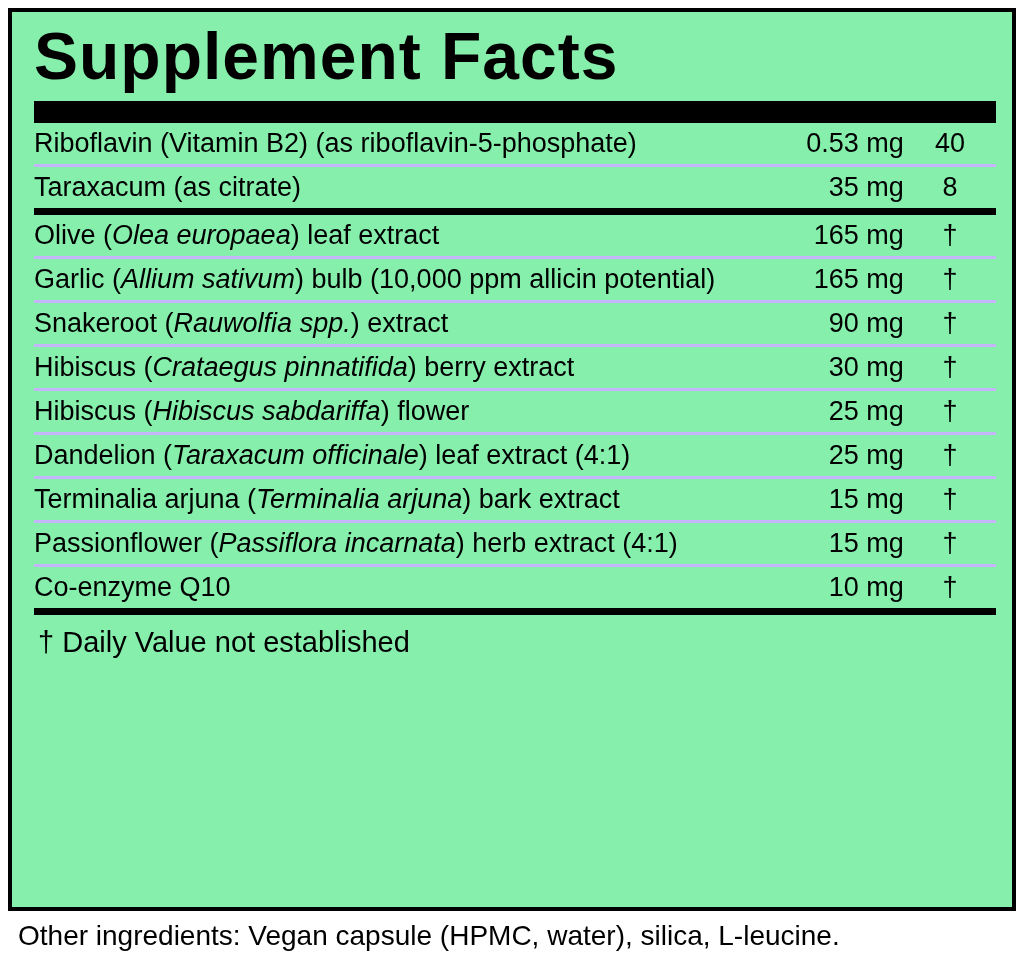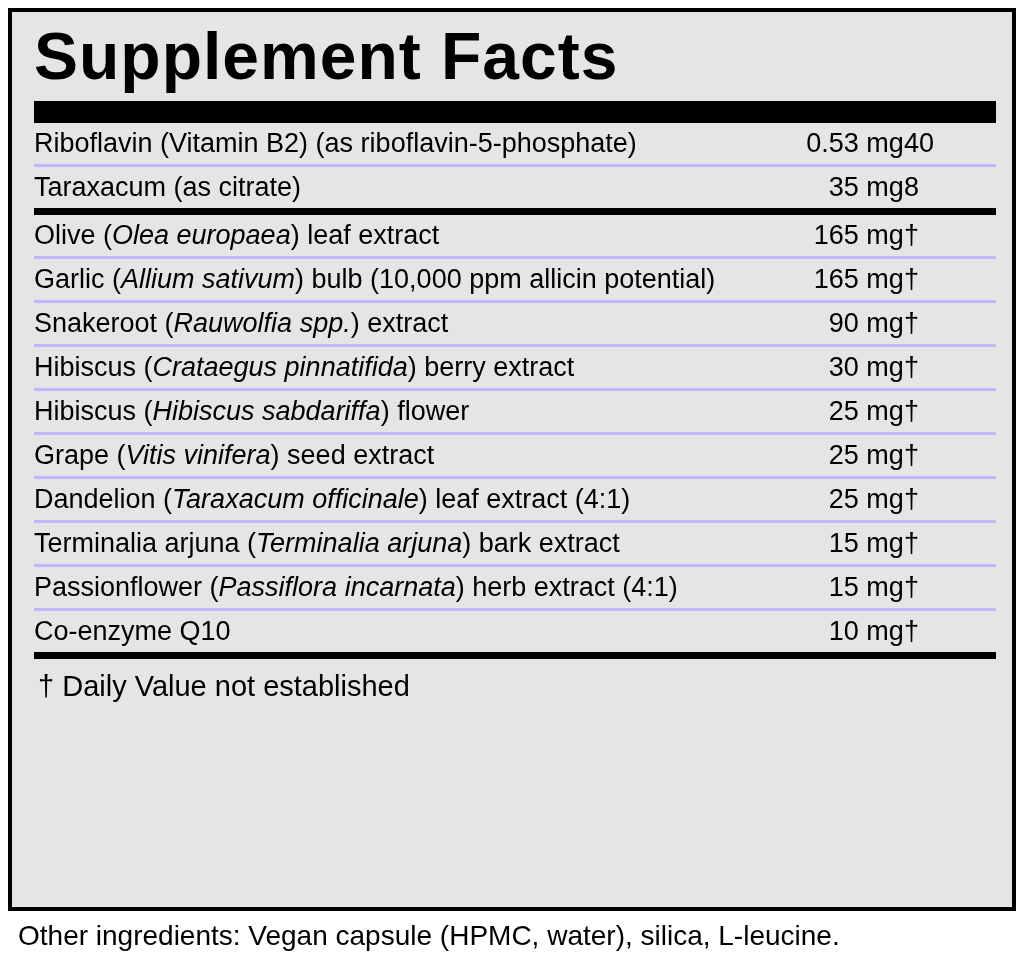--- a/index.html
+++ b/index.html
@@ -22,21 +22,21 @@
     padding: 0;
   }
   .outer-box {
     position: absolute;
     left: 8px;
     top: 8px;
     width: 1008px;
     height: 903px;
     border: 4px solid #000;
     box-sizing: border-box;
-    background: #e5e5e5;
+    background: #86efac;
   }
   .inner {
     position: absolute;
     left: 22px;
     top: 8px;
     width: 962px;
     box-sizing: border-box;
   }
   .title {
     font-size: 66px;
@@ -95,21 +95,21 @@
     white-space: nowrap;
   }
   table.facts tr.rowline td {
     border-bottom: 3px solid #c4b5fd;
   }
   table.facts tr.rowline-thick td {
     border-bottom: 7px solid #000;
   }
   td.c-name { width: 700px; text-align: left; padding-left: 4px; }
   td.c-amt  { width: 150px; text-align: right; padding-right: 26px; }
-  td.c-dv   { width: 90px;  text-align: left; padding-right: 6px; }
+  td.c-dv   { width: 90px;  text-align: center; padding-right: 6px; }
   .ital { font-style: italic; }
   .dagger-note {
     font-size: 29px;
     line-height: 34px;
     padding-top: 10px;
     padding-left: 4px;
     white-space: nowrap;
   }
   .other-ing {
     position: absolute;
@@ -167,25 +167,20 @@
             <td class="c-name"><span>Hibiscus (</span><span class="ital">Crataegus pinnatifida</span><span>) berry extract</span></td>
             <td class="c-amt">30  mg</td>
             <td class="c-dv">†</td>
           </tr>
           <tr class="rowline">
             <td class="c-name"><span>Hibiscus (</span><span class="ital">Hibiscus sabdariffa</span><span>) flower</span></td>
             <td class="c-amt">25  mg</td>
             <td class="c-dv">†</td>
           </tr>
           <tr class="rowline">
-            <td class="c-name"><span>Grape (</span><span class="ital">Vitis vinifera</span><span>) seed extract</span></td>
-            <td class="c-amt">25  mg</td>
-            <td class="c-dv">†</td>
-          </tr>
-          <tr class="rowline">
             <td class="c-name"><span>Dandelion (</span><span class="ital">Taraxacum officinale</span><span>) leaf extract (4:1)</span></td>
             <td class="c-amt">25  mg</td>
             <td class="c-dv">†</td>
           </tr>
           <tr class="rowline">
             <td class="c-name"><span>Terminalia arjuna (</span><span class="ital">Terminalia arjuna</span><span>) bark extract</span></td>
             <td class="c-amt">15  mg</td>
             <td class="c-dv">†</td>
           </tr>
           <tr class="rowline">

